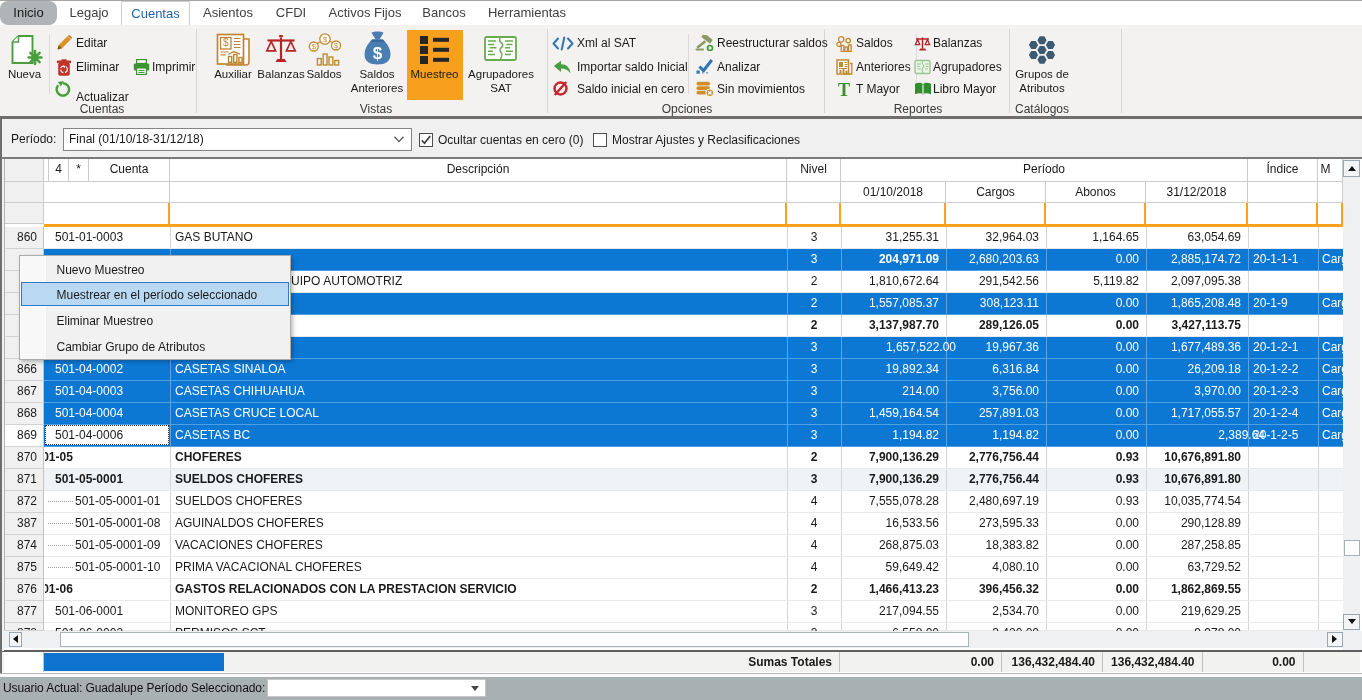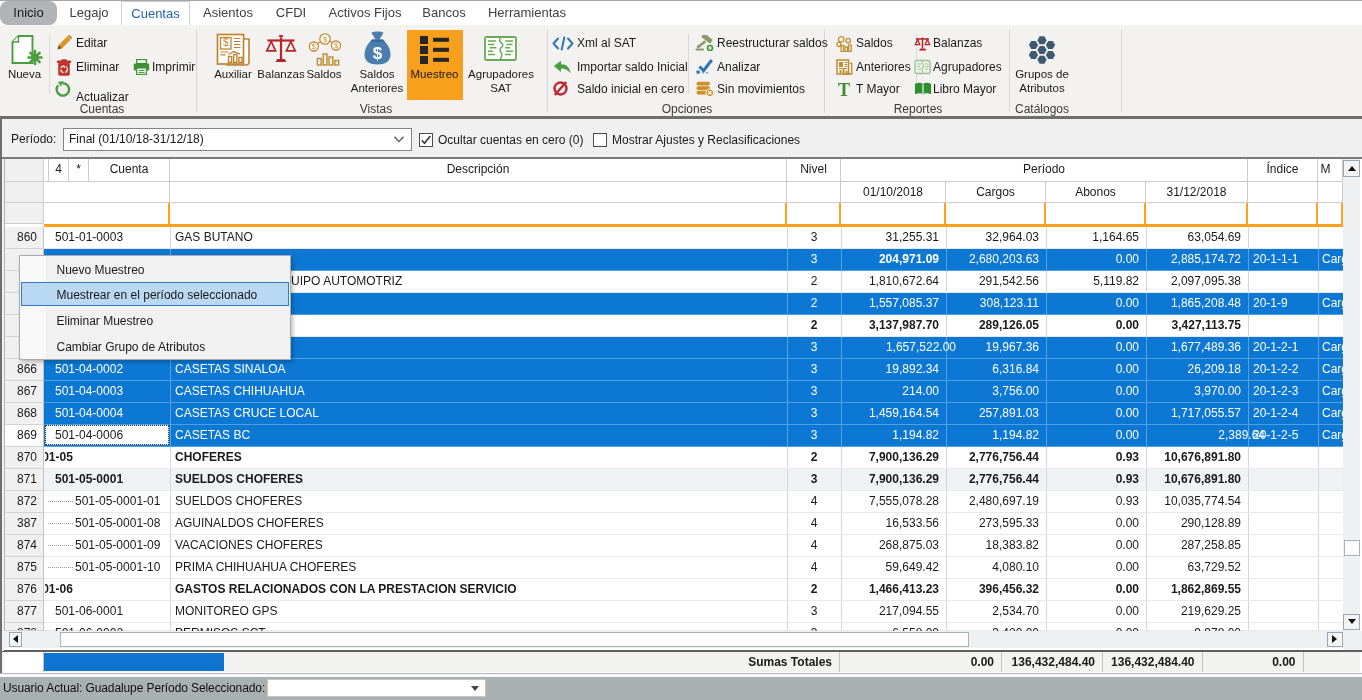--- a/index.html
+++ b/index.html
@@ -555,21 +555,21 @@
 <div style="position:absolute;left:170px;top:556.5px;width:1px;height:21px;background:#d6d6d6;"></div>
 <div style="position:absolute;left:787px;top:556.5px;width:1px;height:21px;background:#d6d6d6;"></div>
 <div style="position:absolute;left:841px;top:556.5px;width:1px;height:21px;background:#d6d6d6;"></div>
 <div style="position:absolute;left:946px;top:556.5px;width:1px;height:21px;background:#d6d6d6;"></div>
 <div style="position:absolute;left:1046px;top:556.5px;width:1px;height:21px;background:#d6d6d6;"></div>
 <div style="position:absolute;left:1146px;top:556.5px;width:1px;height:21px;background:#d6d6d6;"></div>
 <div style="position:absolute;left:1248px;top:556.5px;width:1px;height:21px;background:#d6d6d6;"></div>
 <div style="position:absolute;left:1318px;top:556.5px;width:1px;height:21px;background:#d6d6d6;"></div>
 <div style="position:absolute;left:48px;top:567.0px;width:25px;height:1px;border-top:1px dotted #999;"></div>
 <div style="position:absolute;left:75px;top:556.5px;font-size:12px;color:#1a1a1a;font-weight:normal;line-height:21px;height:22px;">501-05-0001-10</div>
-<div style="position:absolute;left:175px;top:556.5px;font-size:12px;color:#1a1a1a;font-weight:normal;white-space:nowrap;line-height:21px;height:22px;">PRIMA CHIHUAHUA CHOFERES</div>
+<div style="position:absolute;left:175px;top:556.5px;font-size:12px;color:#1a1a1a;font-weight:normal;white-space:nowrap;line-height:21px;height:22px;">PRIMA VACACIONAL CHOFERES</div>
 <div style="position:absolute;left:787px;top:556.5px;width:54px;height:22px;text-align:center;font-size:12px;color:#1a1a1a;font-weight:normal;line-height:21px;">4</div>
 <div style="position:absolute;left:841px;top:556.5px;width:98px;height:22px;text-align:right;font-size:12px;color:#1a1a1a;font-weight:normal;line-height:21px;">59,649.42</div>
 <div style="position:absolute;left:946px;top:556.5px;width:93px;height:22px;text-align:right;font-size:12px;color:#1a1a1a;font-weight:normal;line-height:21px;">4,080.10</div>
 <div style="position:absolute;left:1046px;top:556.5px;width:93px;height:22px;text-align:right;font-size:12px;color:#1a1a1a;font-weight:normal;line-height:21px;">0.00</div>
 <div style="position:absolute;left:1146px;top:556.5px;width:95px;height:22px;text-align:right;font-size:12px;color:#1a1a1a;font-weight:normal;line-height:21px;">63,729.52</div>
 <div style="position:absolute;left:4px;top:578.5px;width:40px;height:22px;background:#f0f0f0;border-right:1px solid #c3c3c3;border-bottom:1px solid #d2d2d2;box-sizing:border-box;font-size:12px;color:#1a1a1a;text-align:right;padding-right:6px;line-height:21px;overflow:hidden;">876</div>
 <div style="position:absolute;left:44px;top:578.5px;width:1299px;height:22px;background:#fff;border-bottom:1px solid #e9e9e9;box-sizing:border-box;"></div>
 <div style="position:absolute;left:170px;top:578.5px;width:1px;height:21px;background:#d6d6d6;"></div>
 <div style="position:absolute;left:787px;top:578.5px;width:1px;height:21px;background:#d6d6d6;"></div>
 <div style="position:absolute;left:841px;top:578.5px;width:1px;height:21px;background:#d6d6d6;"></div>

